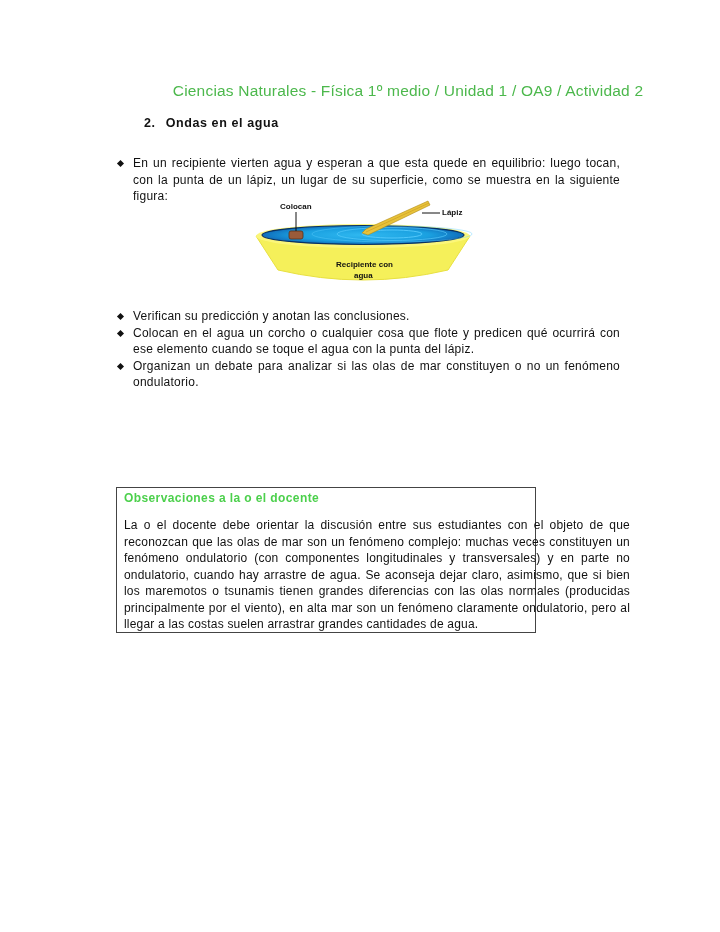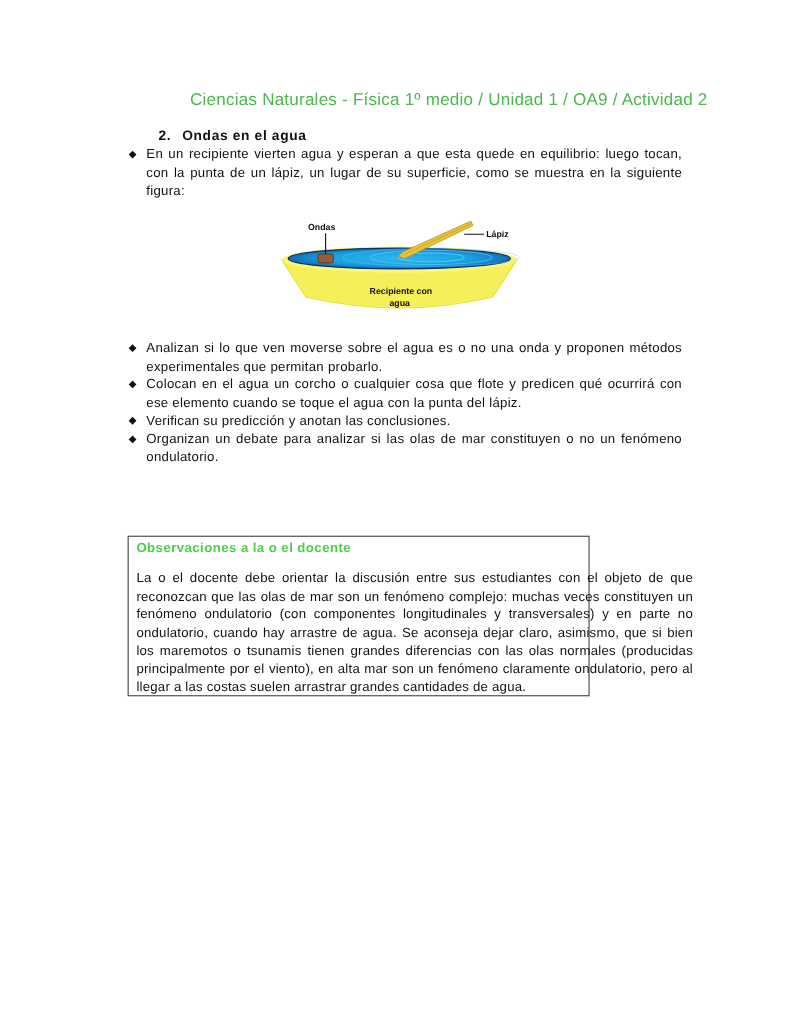--- a/index.html
+++ b/index.html
@@ -57,21 +57,21 @@
     ul.bullets li::before {
       content: "";
       position: absolute;
       left: 2px;
       top: 6px;
       width: 5px;
       height: 5px;
       background: #111;
       transform: rotate(45deg);
     }
-    #bullets-top { top: 132px; }
+    #bullets-top { top: 155px; }
     #bullets-bottom { top: 308px; }
 
     .figure {
       position: absolute;
       left: 252px;
       top: 198px;
       width: 222px;
       height: 90px;
     }
     .figure svg { display: block; }
@@ -145,29 +145,28 @@
     <ellipse cx="140" cy="36" rx="55" ry="6.5" fill="none" stroke="#5fd0ff" stroke-width="1" opacity="0.6"></ellipse>
     <ellipse cx="140" cy="36" rx="80" ry="8" fill="none" stroke="#5fd0ff" stroke-width="1" opacity="0.4"></ellipse>
 
     <rect x="37" y="33" width="14" height="8" rx="2" fill="#9a5b3a" stroke="#5a3018" stroke-width="0.8"></rect>
     <line x1="44" y1="14" x2="44" y2="33" stroke="#111" stroke-width="1"></line>
 
     <polygon points="110,35 114,31 176,3 178,7 116,37" fill="#e8c23a" stroke="#b08a10" stroke-width="0.6"></polygon>
     <line x1="114" y1="34" x2="177" y2="5" stroke="#c89a20" stroke-width="0.6"></line>
     <line x1="170" y1="15" x2="188" y2="15" stroke="#111" stroke-width="1"></line>
   </svg>
-  <span class="fig-label" style="left:28px; top:4px;">Ondas</span>
+  <span class="fig-label" style="left:28px; top:4px;">Colocan</span>
   <span class="fig-label" style="left:190px; top:10px;">Lápiz</span>
   <span class="fig-label" style="left:84px; top:62px;">Recipiente con</span>
   <span class="fig-label" style="left:102px; top:73px;">agua</span>
 </div>
 
 <ul class="bullets" id="bullets-bottom">
-  <li>Analizan si lo que ven moverse sobre el agua es o no una onda y proponen métodos experimentales que permitan probarlo.</li>
+  <li>Verifican su predicción y anotan las conclusiones.</li>
   <li>Colocan en el agua un corcho o cualquier cosa que flote y predicen qué ocurrirá con ese elemento cuando se toque el agua con la punta del lápiz.</li>
-  <li>Verifican su predicción y anotan las conclusiones.</li>
   <li>Organizan un debate para analizar si las olas de mar constituyen o no un fenómeno ondulatorio.</li>
 </ul>
 
 <div class="obs-box">
   <div class="obs-title">Observaciones a la o el docente</div>
   <div class="obs-text">La o el docente debe orientar la discusión entre sus estudiantes con el objeto de que reconozcan que las olas de mar son un fenómeno complejo: muchas veces constituyen un fenómeno ondulatorio (con componentes longitudinales y transversales) y en parte no ondulatorio, cuando hay arrastre de agua. Se aconseja dejar claro, asimismo, que si bien los maremotos o tsunamis tienen grandes diferencias con las olas normales (producidas principalmente por el viento), en alta mar son un fenómeno claramente ondulatorio, pero al llegar a las costas suelen arrastrar grandes cantidades de agua.</div>
 </div>
 
 </body></html>

